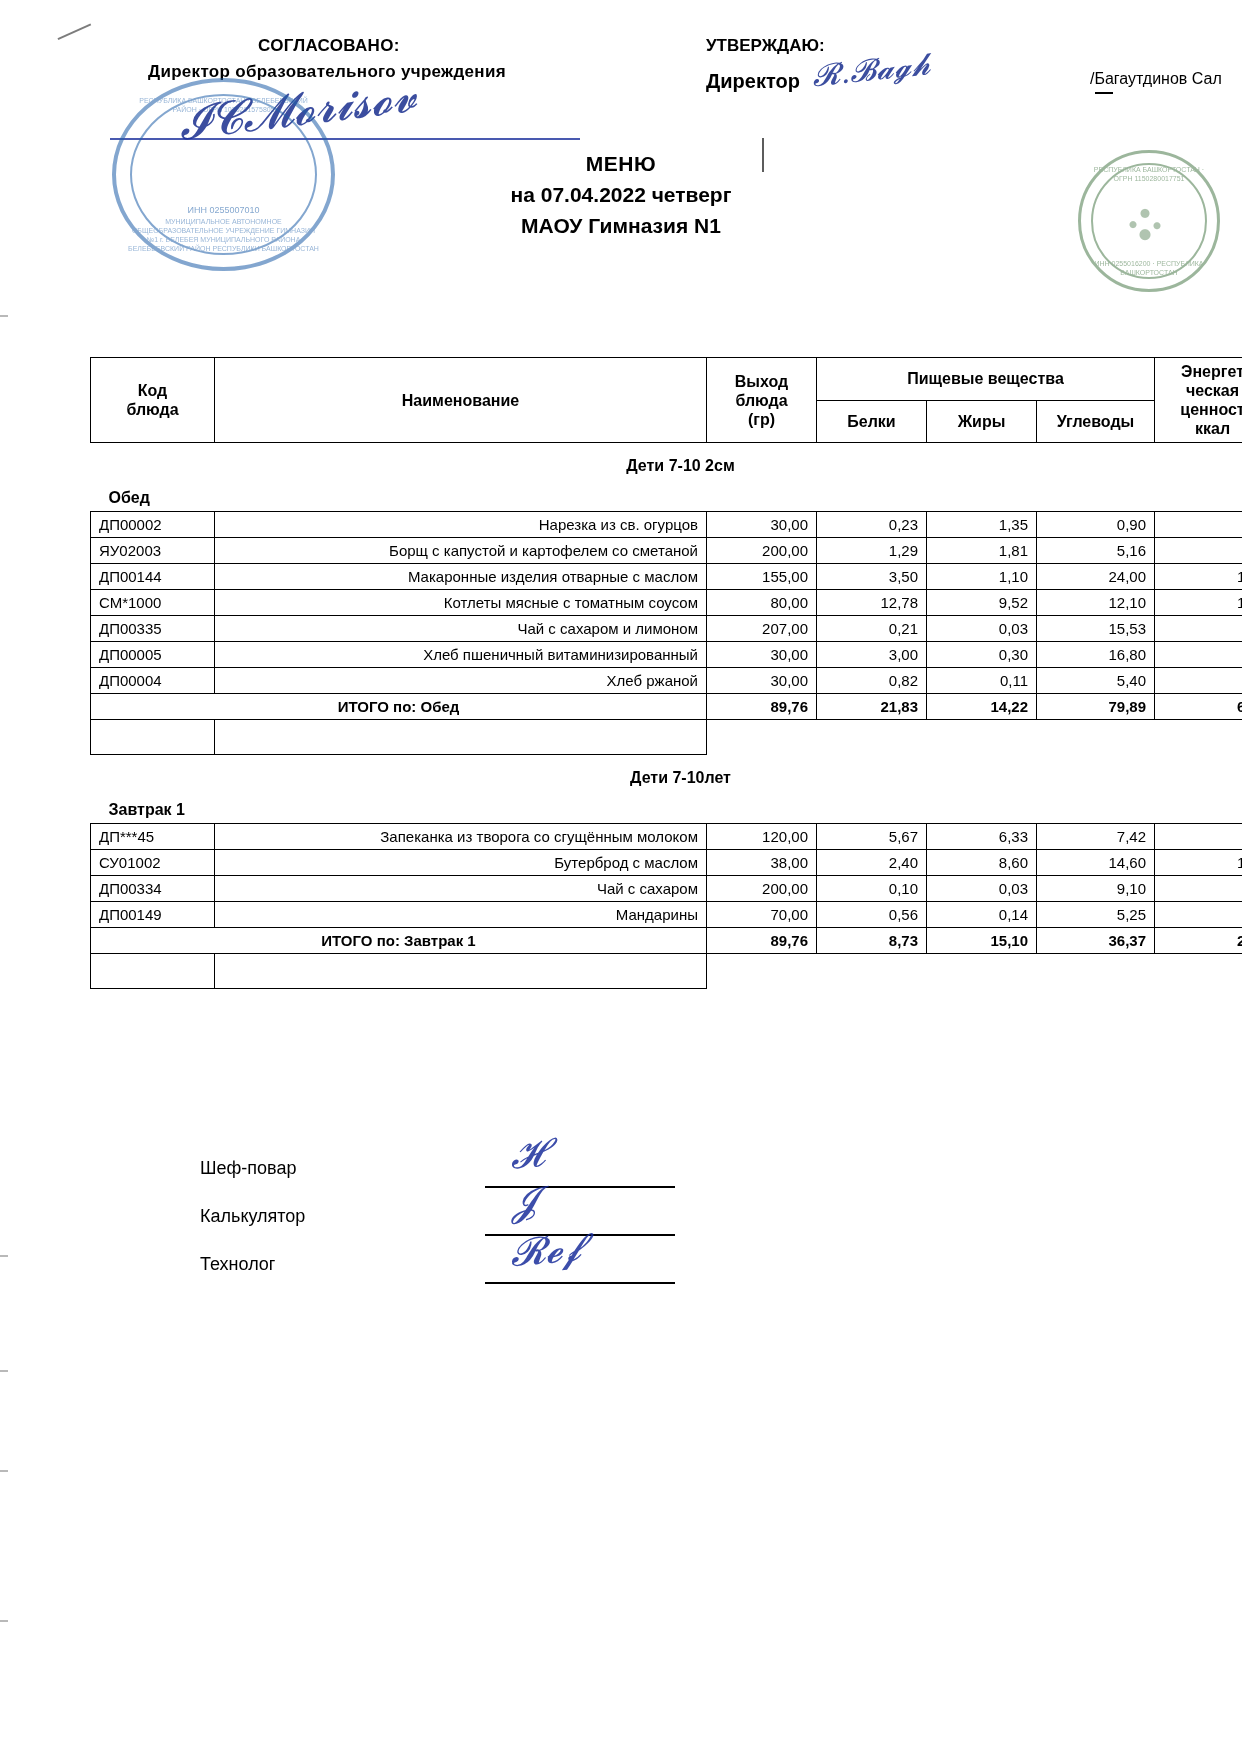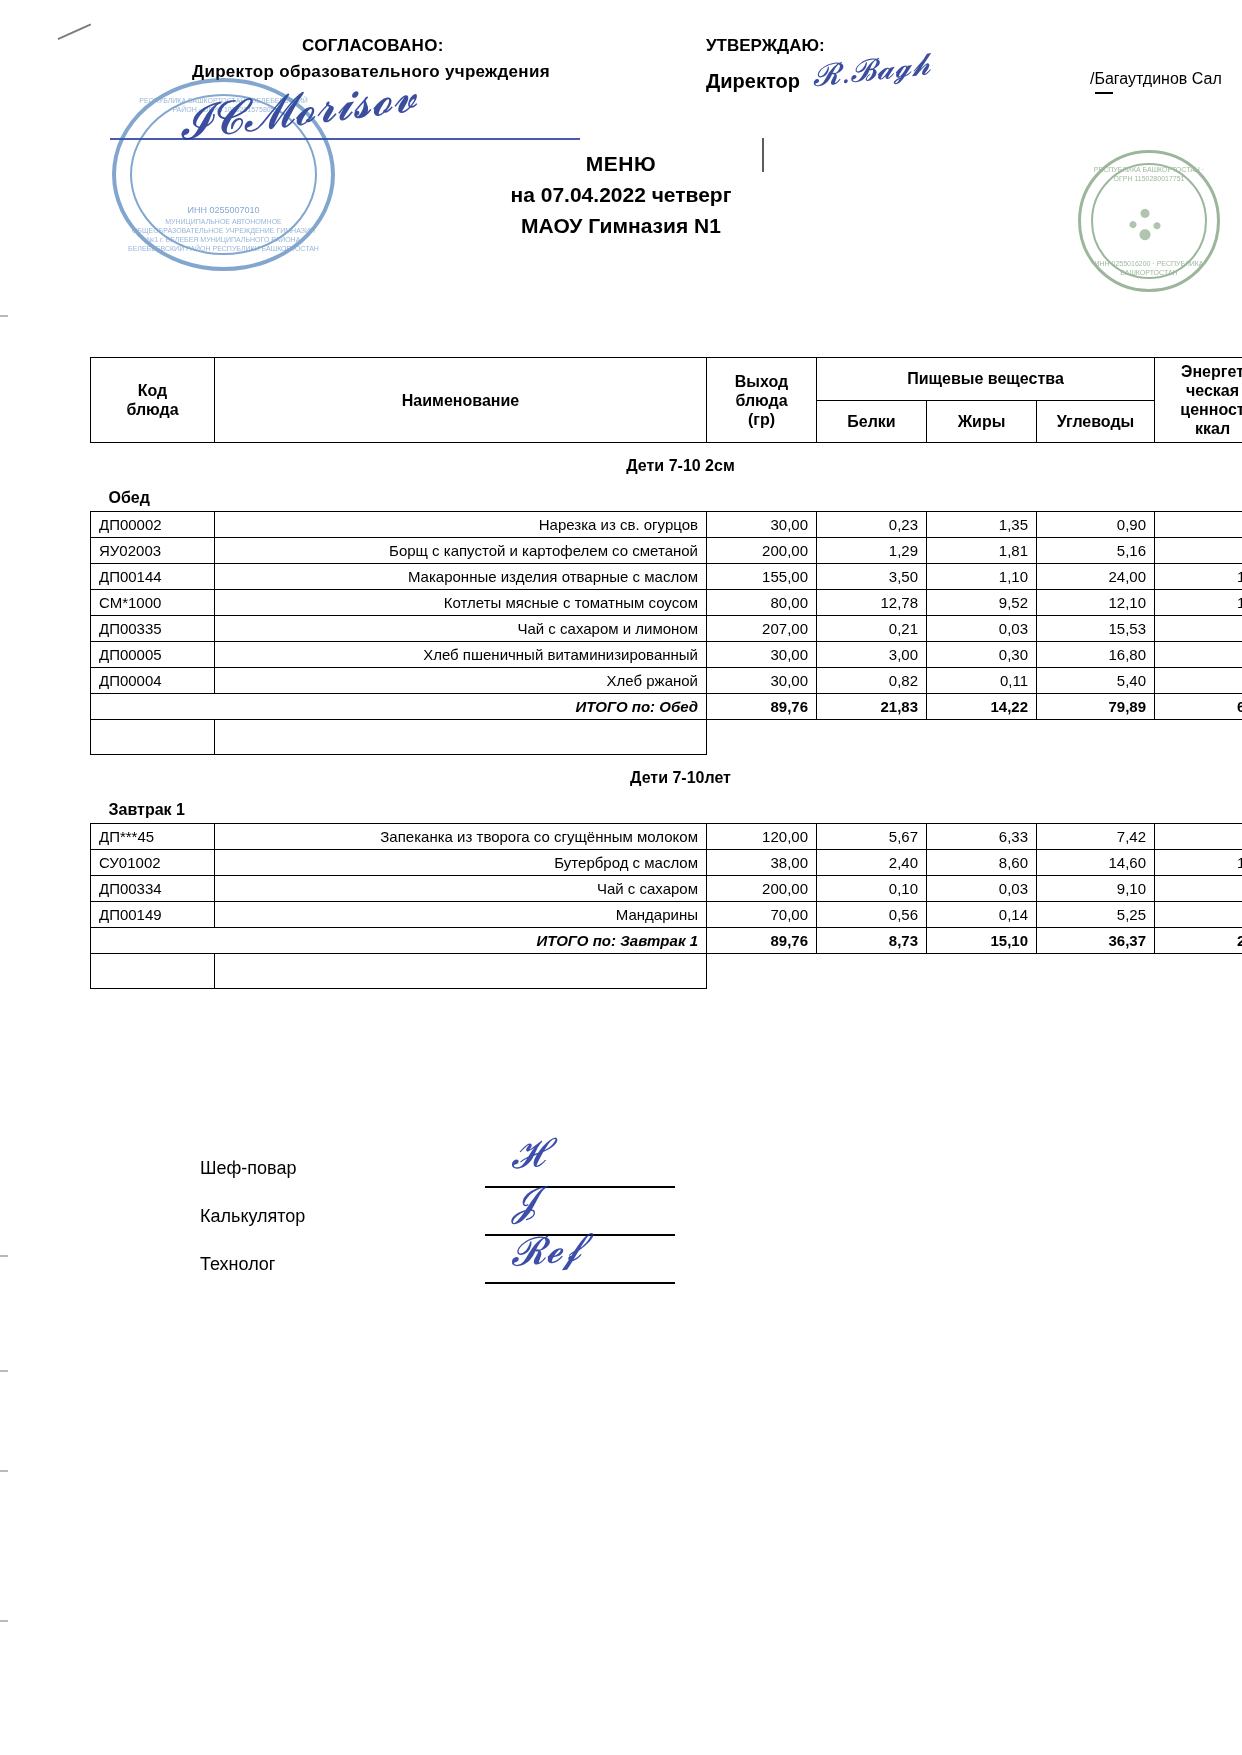--- a/index.html
+++ b/index.html
@@ -25,21 +25,20 @@
 
   
   .hdr-soglas {
     position: absolute;
     left: 148px;
     top: 36px;
     width: 440px;
     font-size: 17px;
     font-weight: bold;
     letter-spacing: .3px;
-    margin-left: 44px;
   }
   .hdr-soglas .l1 { margin-left: 110px; }
   .hdr-soglas .l2 { margin-top: 6px; }
 
   .hdr-utv {
     position: absolute;
     left: 706px;
     top: 36px;
     font-size: 17px;
     font-weight: bold;
@@ -285,22 +284,21 @@
     padding-left: 18px;
     padding-top: 4px;
     padding-bottom: 4px;
   }
   tr.total td {
     font-weight: bold;
   }
   tr.total td.num { font-weight: bold; }
   tr.total td.label {
     font-weight: bold;
-    text-align: right;
-    font-style: italic;
+    text-align: center;
   }
   tr.spacer td {
     height: 26px;
   }
   tr.spacer td.blank-none { border: none; }
 
   
   .footer {
     position: absolute;
     left: 200px;

